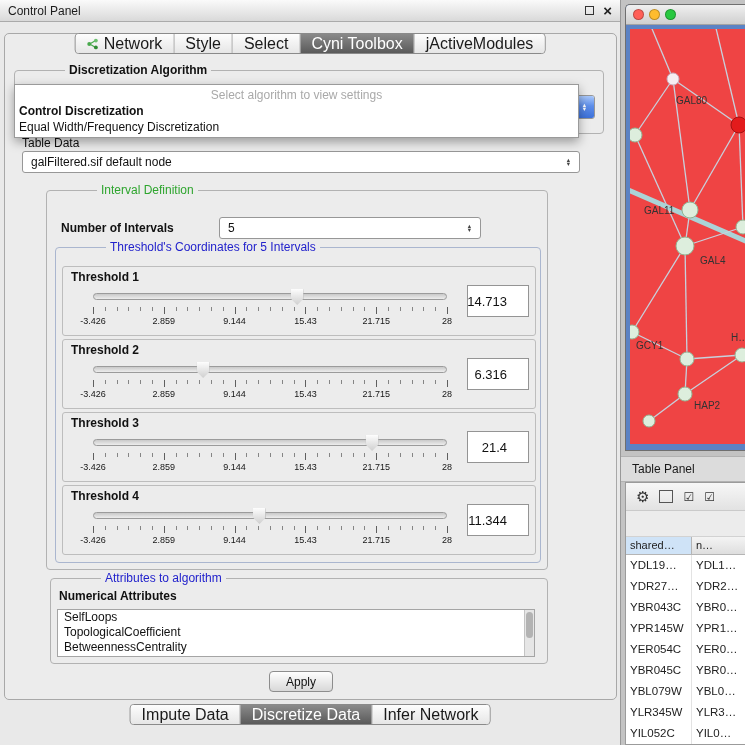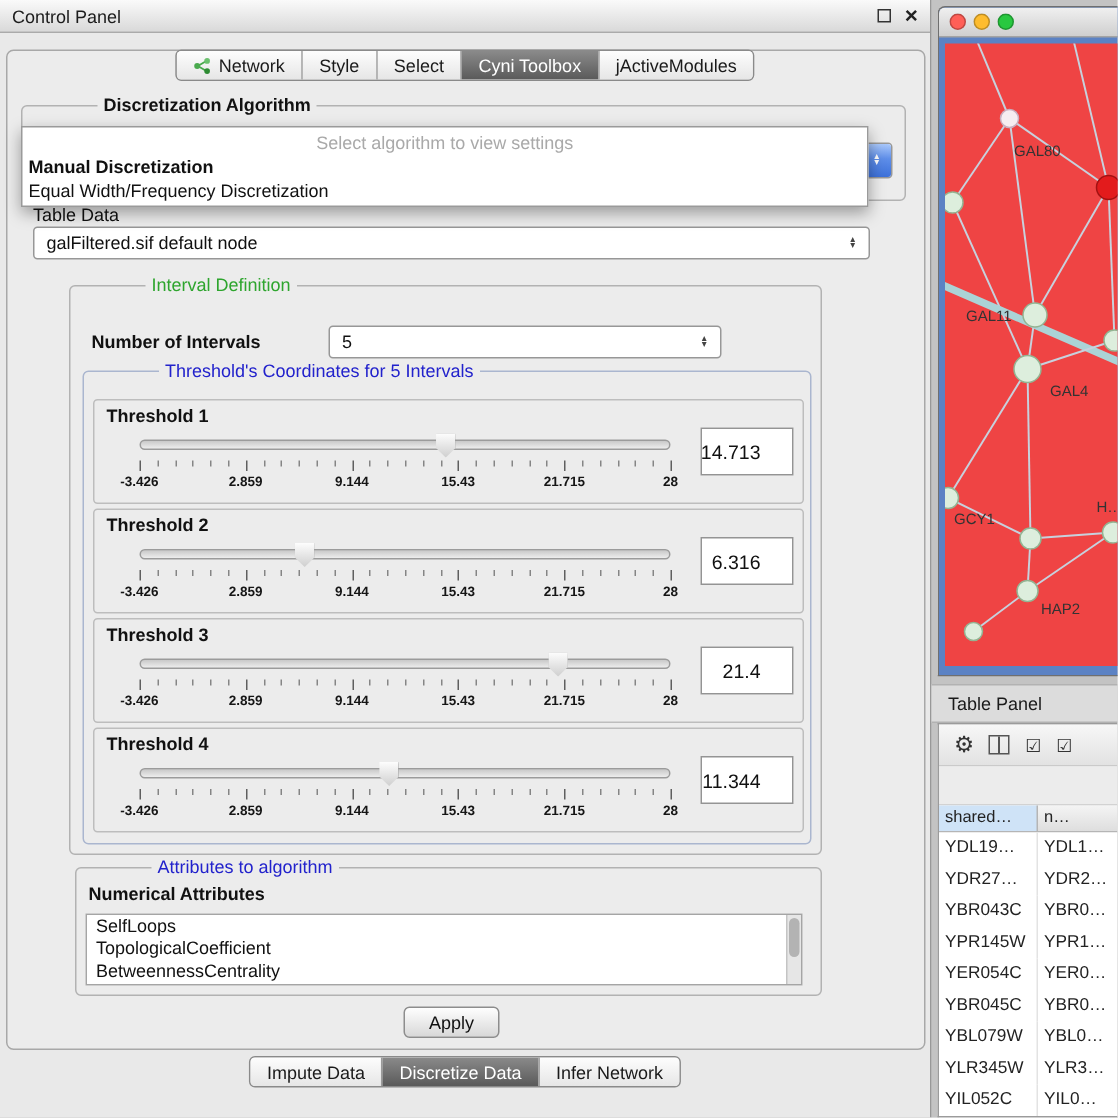--- a/index.html
+++ b/index.html
@@ -24,21 +24,21 @@
 
   .content-frame { position:absolute; left:4px; top:33px; width:613px; height:667px;
     border:1px solid #a8a8a8; border-radius:5px; background:#ececec; }
 
   
   .seg-bar { position:absolute; left:50%; transform:translateX(-50%);
     display:flex; height:21px; border:1px solid #8a8a8a; border-radius:4px;
     overflow:hidden; background:#f2f2f2; z-index:5; }
   .seg-bar.top { top:33px; }
   .seg-bar.bottom { top:704px; }
-  .seg { padding:0 11px; display:flex; align-items:center; gap:5px; font-size:12px;
+  .seg { padding:0 11px; display:flex; align-items:center; gap:5px; font-size:16px;
     color:#1a1a1a; border-right:1px solid #9a9a9a;
     background:linear-gradient(#fdfdfd,#e6e6e6); white-space:nowrap; }
   .seg:last-child { border-right:none; }
   .seg.selected { background:linear-gradient(#8a8a8a, var(--tab-selected-dark,#5a5a5a)); color:#fff; }
   .seg-ic { display:inline-flex; }
 
   
   .groupbox { position:absolute; border:1px solid #b2b2b2; border-radius:4px; }
   .gb-title { position:absolute; top:-8px; left:8px; background:#ececec;
     padding:0 4px; font-size:12px; line-height:14px; white-space:nowrap;margin-left:42px; }
@@ -83,21 +83,21 @@
     background:linear-gradient(#c9c9c9,#ededed); border:1px solid #9b9b9b; border-radius:4px; }
   .thumb { position:absolute; top:-5px; width:13px; height:16px;
     transform:translateX(-50%);
     background:linear-gradient(#fdfdfd,#cfcfcf);
     clip-path:polygon(0 0,100% 0,100% 60%,50% 100%,0 60%);
     filter:drop-shadow(0 0 1px #6b6b6b); z-index:2; }
   .ruler { position:absolute; left:20px; right:10px; top:22px; height:7px; }
   .tick { position:absolute; top:0; width:1px; height:4px; background:#858585; }
   .tick.major { height:7px; background:#5f5f5f; }
   .scale-labels { position:absolute; left:20px; right:10px; top:31px; height:11px; }
-  .scale-label { position:absolute; transform:translateX(-50%); font-size:9px; color:#151515; white-space:nowrap;font-weight:bold; }
+  .scale-label { position:absolute; transform:translateX(-50%); font-size:9px; color:#151515; white-space:nowrap; }
   .value-box { position:absolute; right:6px; top:18px; width:62px; height:32px;
     background:#fff; border:1px solid #949494; font-size:13px;
     display:flex; align-items:center; justify-content:flex-end; padding-right:21px; }
 
   .attr-group { left:50px; top:578px; width:498px; height:86px; }
   .attr-subtitle { position:absolute; left:8px; top:10px; font-weight:bold; }
   .listbox { position:absolute; left:6px; top:30px; width:478px; height:48px;
     background:#fff; border:1px solid #a5a5a5; overflow:hidden; }
   .listbox .li { height:15px; line-height:15px; font-size:12px; padding:0 6px; white-space:nowrap; }
   .scrollbar-v { position:absolute; right:0; top:0; bottom:0; width:10px;
@@ -195,21 +195,21 @@
         <span class="blue-btn">
           <span>▴</span>
           <span>▾</span>
         </span>
       </div>
     </div>
 
     <div class="popup">
       <div class="ph">Select algorithm to view settings</div>
       <div id="popup-options">
-          <div class="item bold">Manual Discretization</div>
+          <div class="item bold">Control Discretization</div>
           <div class="item">Equal Width/Frequency Discretization</div>
         </div>
     </div>
 
     <div class="plain-label table-data-label">Table Data</div>
     <div class="combo table-data-combo">
       <span class="combo-text">galFiltered.sif default node</span>
       <span class="stepper">
         <span>▴</span>
         <span>▾</span>

